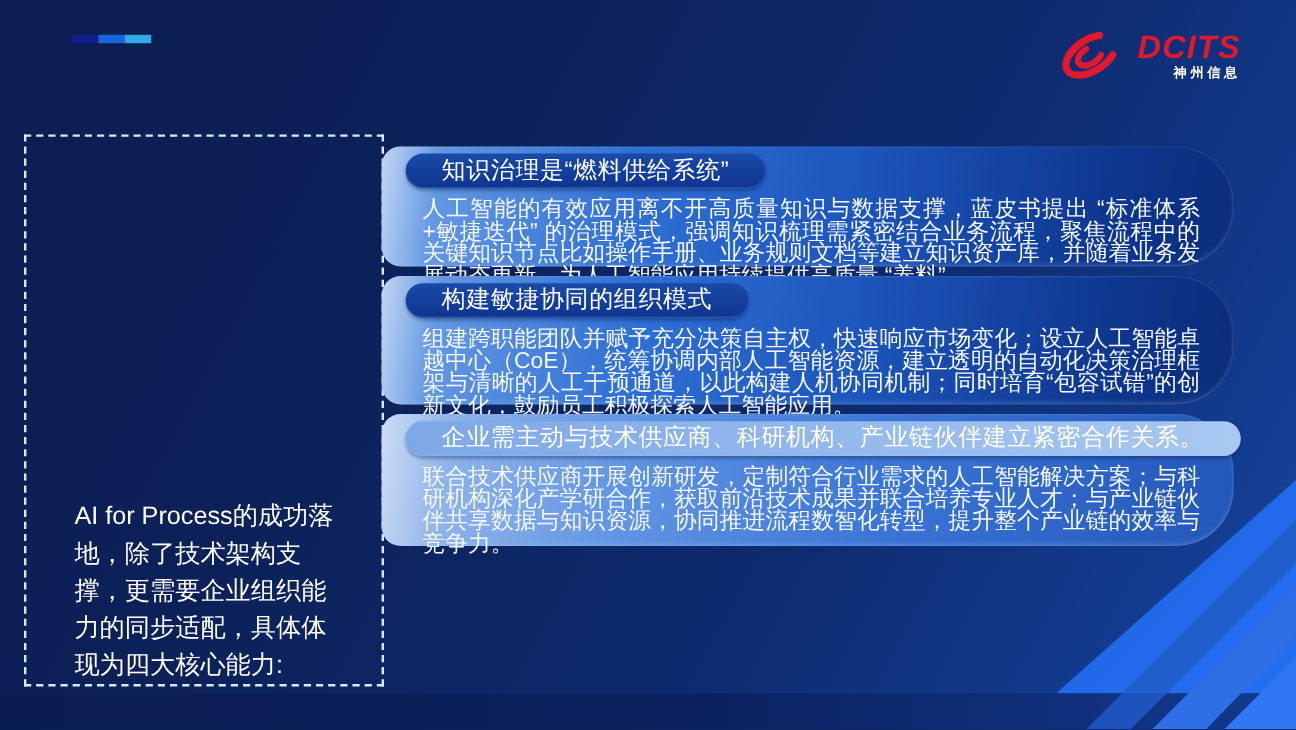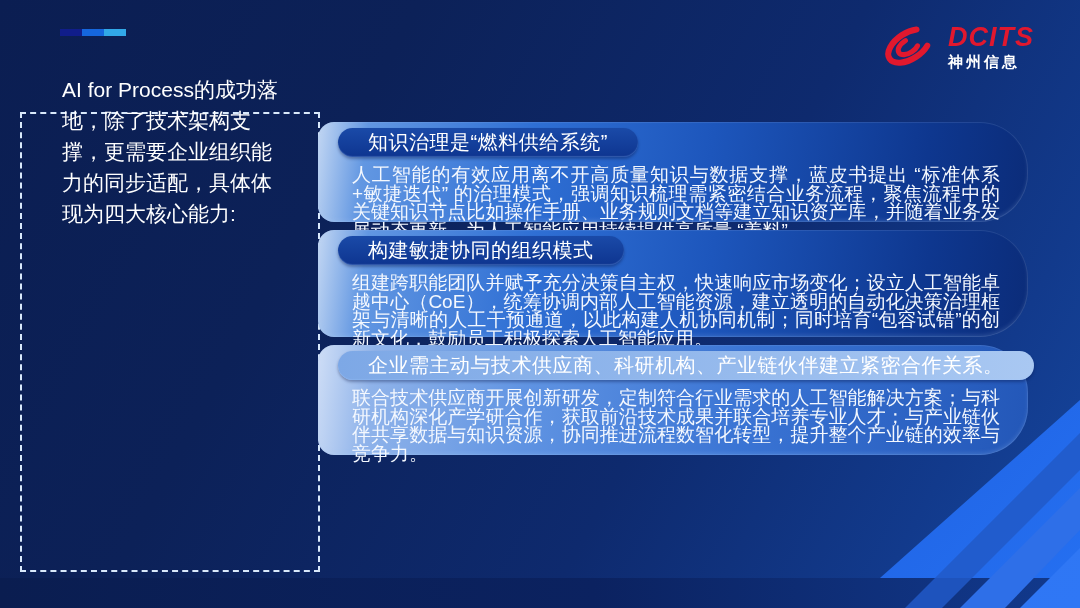--- a/index.html
+++ b/index.html
@@ -32,27 +32,27 @@
   .title-wrap{position:absolute;left:60px;top:24px;}
   .page-title{color:#fff;font-size:27px;font-weight:700;letter-spacing:1px;line-height:40px;}
   .title-underline{display:flex;margin-top:5px;height:7px;width:66px;}
   .title-underline span{flex:1;}
   .title-underline .u1{background:var(--ul_1);}
   .title-underline .u2{background:var(--ul_2);}
   .title-underline .u3{background:var(--ul_3);}
 
   .logo{position:absolute;right:46px;top:20px;display:flex;align-items:center;gap:8px;}
   .logo-swoosh{width:62px;height:52px;}
-  .logo-text{display:flex;flex-direction:column;align-items:flex-start;line-height:1;}
+  .logo-text{display:flex;flex-direction:column;align-items:flex-end;line-height:1;}
   .logo-brand{color:var(--logo_red);font-size:27px;font-weight:800;font-style:italic;letter-spacing:1px;}
-  .logo-brand-cn{color:#fff;font-size:15px;font-weight:700;letter-spacing:3px;margin-top:3px;}
+  .logo-brand-cn{color:#fff;font-size:11px;font-weight:700;letter-spacing:3px;margin-top:3px;}
 
   
   .intro-box{position:absolute;left:20px;top:112px;width:300px;height:460px;
-    border:2px dashed var(--dash_border);display:flex;align-items:flex-start;}
+    border:2px dashed var(--dash_border);display:flex;align-items:flex-end;}
   .intro-text{color:#fff;font-size:21px;line-height:31px;padding:0 40px;margin-top:-40px;font-weight:400;}
 
   
   .cards{position:absolute;left:318px;top:122px;width:710px;height:456px;
     display:flex;flex-direction:column;gap:8px;}
   .card{position:relative;border-radius:16px 48px 48px 16px;padding:6px 20px 0 20px;
     background:linear-gradient(97deg,#c3d7f3 0%,#6297e2 7%,#2f6fd4 30%,#1d56bc 55%,#0e378f 85%,#0b2c79 100%);
     box-shadow:inset 0 0 0 1px rgba(170,200,240,.12), inset 0 -2px 4px rgba(180,210,250,.18);}
   .card.h1{height:100px;}
   .card.h2{height:115px;}

